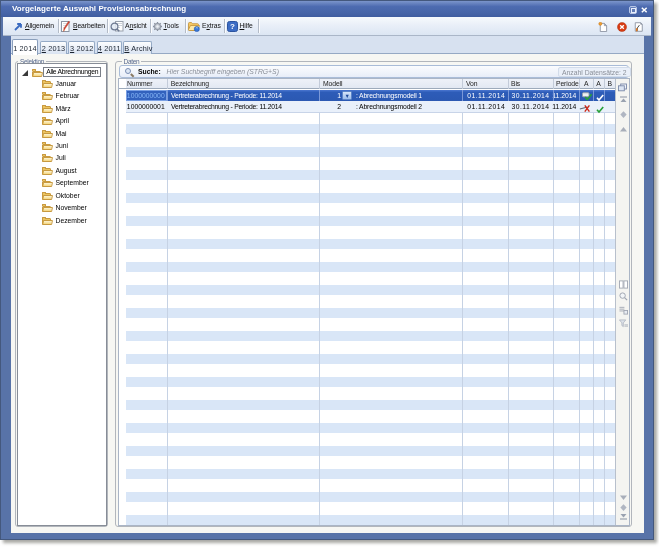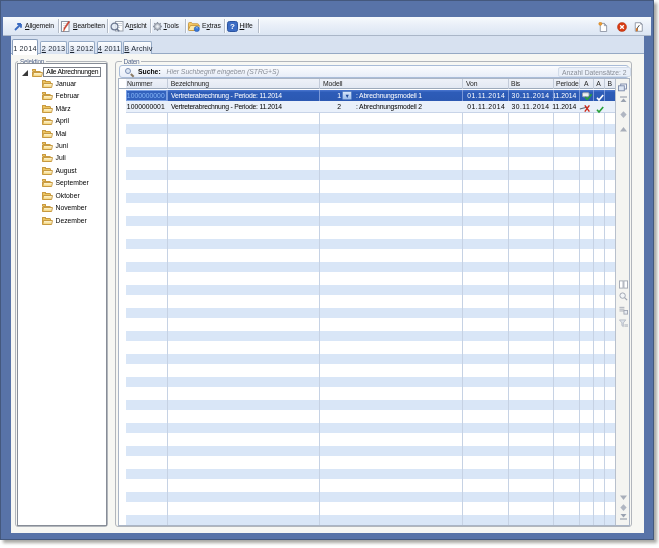--- a/index.html
+++ b/index.html
@@ -92,20 +92,26 @@
 
 #strip { position:absolute; left:496.8px; top:0; width:13.9px; height:446px; background:#f4f4f1; border-left:1px solid #b8c0cc; }
 .sic { position:absolute; left:2.5px; width:9px; height:9px; }
 
 
 .ric { position:absolute; top:4.5px; width:10px; height:10px; }
 </style>
 </head>
 <body>
 <div id="win">
+  <div id="title">Vorgelagerte Auswahl Provisionsabrechnung
+    <div id="btn-restore"></div>
+    <svg style="position:absolute; left:639.5px; top:5.8px;" width="6.5" height="6" viewBox="0 0 6.5 6">
+        <path d="M0.8 0.8 L5.7 5.2 M5.7 0.8 L0.8 5.2" stroke="#fff" stroke-width="1.5"></path>
+      </svg>
+  </div>
   <div id="toolbar">
     <svg class="ticon" style="left:10px" viewBox="0 0 11 11">
         <path d="M2 9 L8 3 M8 3 L4.2 3 M8 3 L8 6.8" stroke="#3a6ac0" stroke-width="1.8" fill="none"></path>
       </svg>
     <div class="mi" style="left:22px"><u>A</u>llgemein</div>
     <div class="msep" style="left:55px"></div>
     <svg class="ticon" style="left:57px" viewBox="0 0 11 11">
         <rect x="1.5" y="0.5" width="7.5" height="10" fill="#fff" stroke="#8c94a2"></rect>
         <path d="M3 2.5 H7.5 M3 4.5 H7.5 M3 6.5 H6" stroke="#c8cdd6" stroke-width="0.7"></path>
         <path d="M9.8 0.8 L5.2 7.6 L3.6 10.4 L3.9 7.2 L8.4 0.4 Z" fill="#d84430" stroke="#a83020" stroke-width="0.4"></path>

